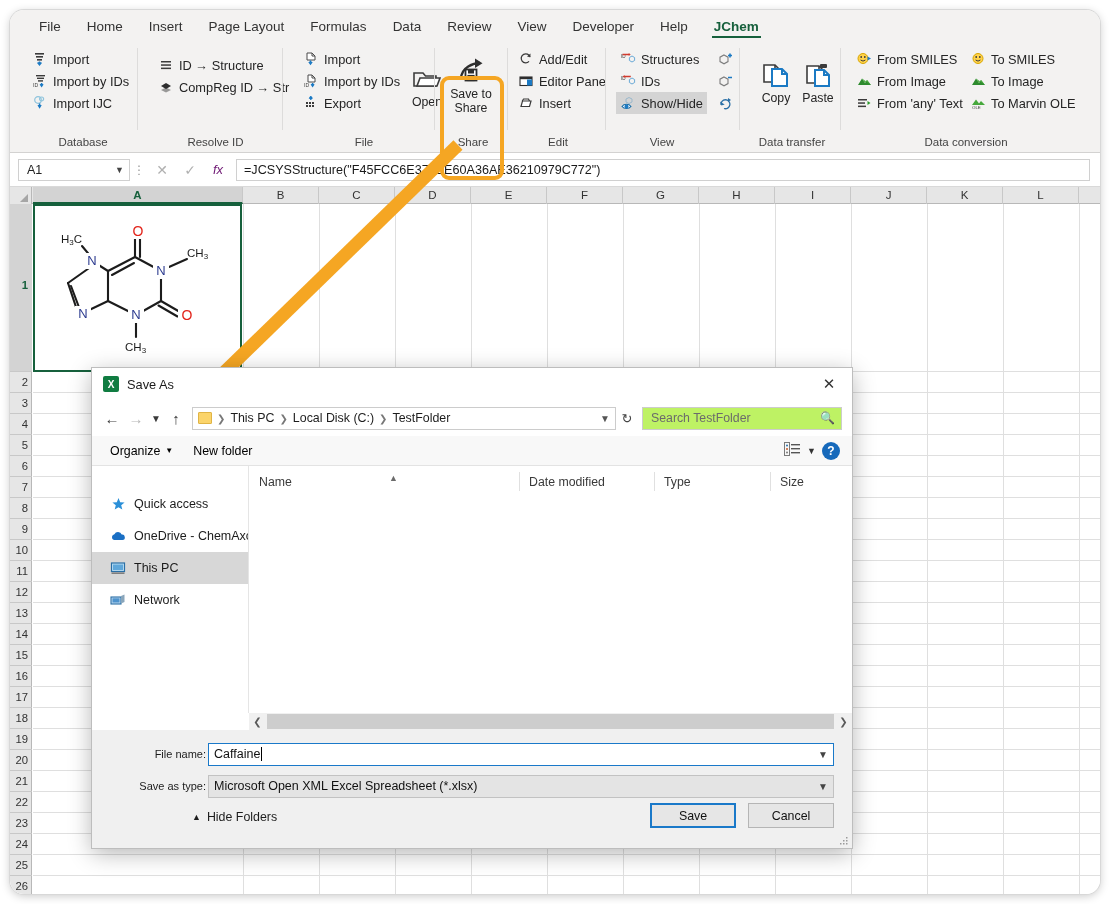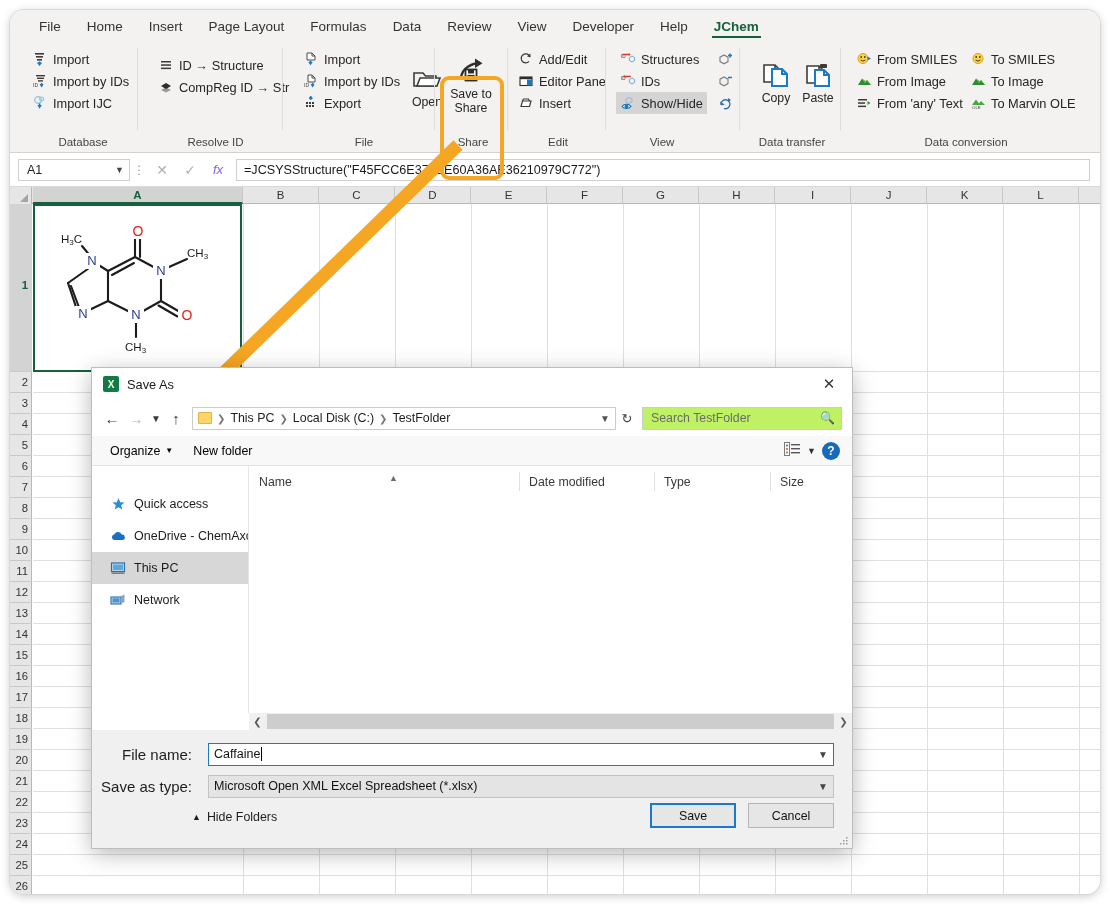--- a/index.html
+++ b/index.html
@@ -189,21 +189,21 @@
   .fch .vdiv { position: absolute; left: 0; top: 0; bottom: 3px; width: 1px; background: #e0e0e0; }
   #sort-caret { position: absolute; left: 140px; top: 1px; font-size: 9px; color: #6b6b6b; }
   #empty-msg { position: absolute; left: 0; top: 40px; width: 603px; text-align: center; font-size: 12.4px; color: #555; }
 
   #hscroll { position: absolute; left: 157px; top: 345px; width: 603px; height: 17px; background: #f0f0f0; display: flex; align-items: center; }
   .hsarrow { width: 17px; text-align: center; font-size: 10px; color: #5a5a5a; }
   #hsthumb { flex: 1; height: 15px; background: #cdcdcd; margin: 0 1px; }
 
   #dlg-bottom { position: absolute; left: 0; top: 362px; width: 760px; height: 118px; background: #f0f0f0; }
   .fldrow { position: absolute; left: 0; width: 760px; height: 24px; display: flex; align-items: center; }
-  .fldlabel { width: 116px; text-align: right; padding-right: 16px; font-size: 15px; color: #1d1d1d; }
+  .fldlabel { width: 116px; text-align: right; padding-right: 2px; font-size: 11px; color: #1d1d1d; }
   .fldbox {
     flex: 1; margin-right: 18px; height: 23px; display: flex; align-items: center;
     padding-left: 5px; font-size: 12.5px; color: #111;
   }
   #filename-box { background: #fff; border: 1px solid #1a79c9; }
   #filetype-box { background: #e4e4e4; border: 1px solid #c2c2c2; }
   .fldcaret { margin-left: auto; width: 20px; text-align: center; color: #444; font-size: 10px; }
   #caret-cursor { display: inline-block; width: 1px; height: 14px; background: #000; margin-left: 1px; vertical-align: middle; }
 
   #hide-folders { position: absolute; left: 100px; top: 80px; font-size: 12.4px; color: #1d1d1d; display: flex; align-items: center; gap: 6px; cursor: default; }
@@ -573,21 +573,21 @@
   </div>
 
   <div id="formula-bar">
     <div id="namebox">
       <span>A1</span>
       <span style="font-size:9px;color:#444;">▼</span>
     </div>
     <div id="fb-dots">⋮</div>
     <div class="fbicon">✕</div>
     <div class="fbicon">✓</div>
-    <div class="fbicon" style="font-style:italic;color:#8b5cf6;font-size:13px;">fx</div>
+    <div class="fbicon" style="font-style:italic;color:#701a75;font-size:13px;">fx</div>
     <div id="formula-input">=JCSYSStructure("F45FCC6E371EE60A36AE36210979C772")</div>
   </div>
 
   <div id="grid-wrap">
     <div id="rowhdr">
         <div class="rh sel" style="top: 0px; height: 168px; line-height: 162px;">1</div>
         <div class="rh" style="top: 168px; height: 21px; line-height: 21px;">2</div>
         <div class="rh" style="top: 189px; height: 21px; line-height: 21px;">3</div>
         <div class="rh" style="top: 210px; height: 21px; line-height: 21px;">4</div>
         <div class="rh" style="top: 231px; height: 21px; line-height: 21px;">5</div>

